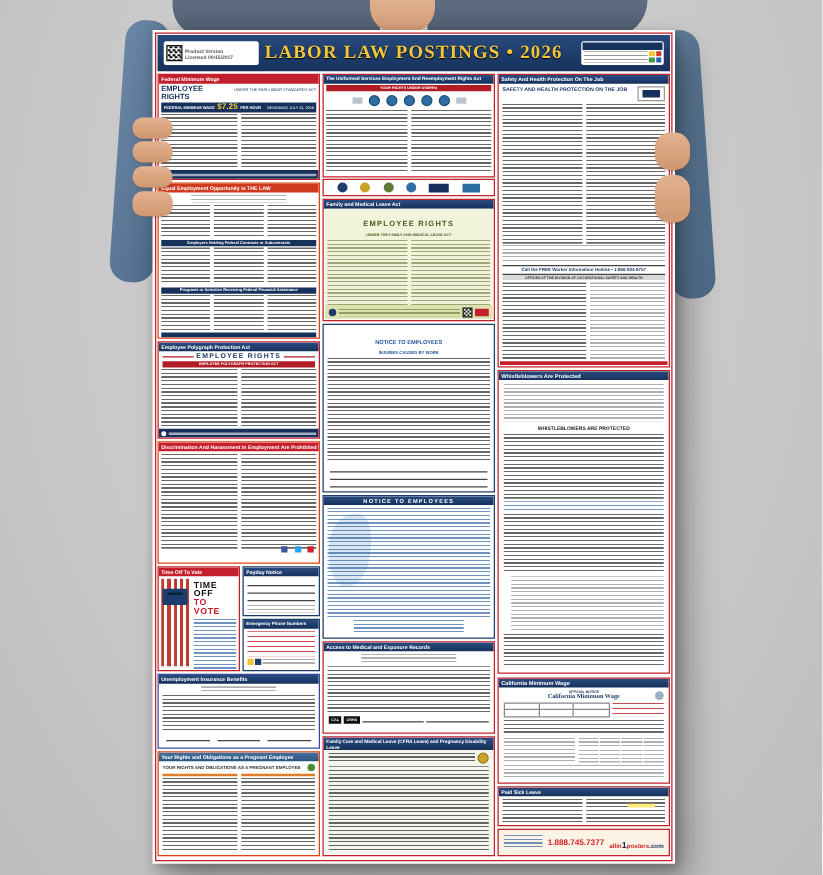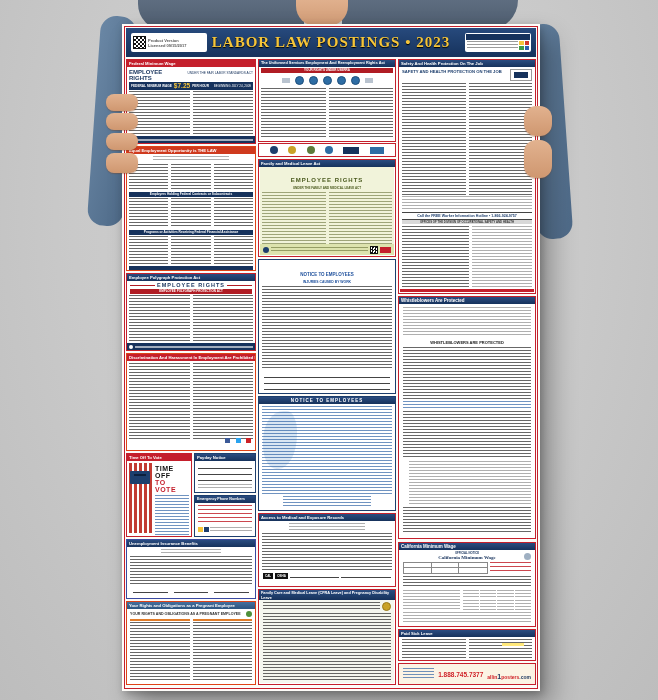--- a/index.html
+++ b/index.html
@@ -100,21 +100,21 @@
 
   <div class="poster">
     <div class="frame"></div>
 
     <div class="ph">
       <div class="badge badge-qr">
         <span class="qr"></span>
         <span class="badge-txt"><span>Product Version</span><br>
         <span>Licensed 09/15/2017</span></span>
       </div>
-      <div class="ph-title">LABOR LAW POSTINGS • 2023</div>
+      <div class="ph-title">LABOR LAW POSTINGS • 2026</div>
       <div class="badge badge-brand">
         <div class="bb-top"></div>
         <div class="bb-body">
           <div class="bb-lines"></div>
           <div class="bb-chips">
             <i style="background:#f5c53a"></i>
               <i style="background:#d2392c"></i>
             <i style="background:#3f9b48"></i>
               <i style="background:#2a5fae"></i>
           </div>

